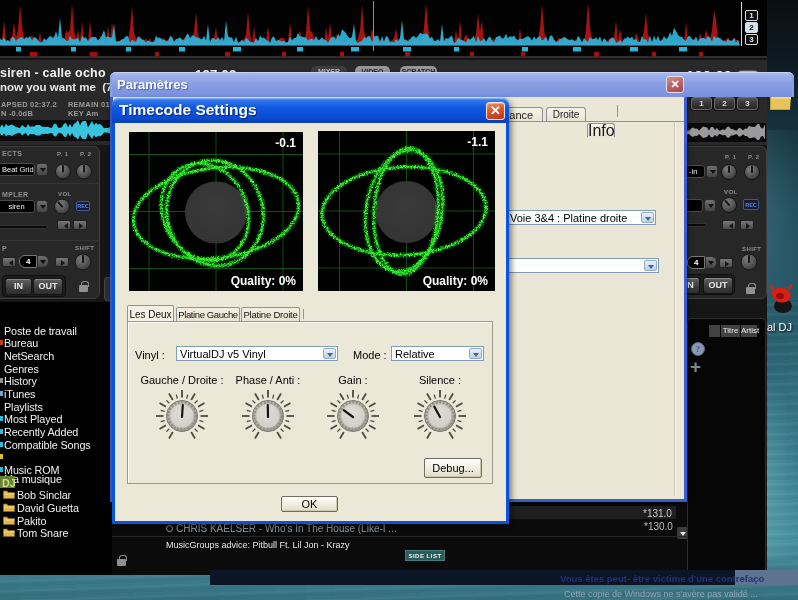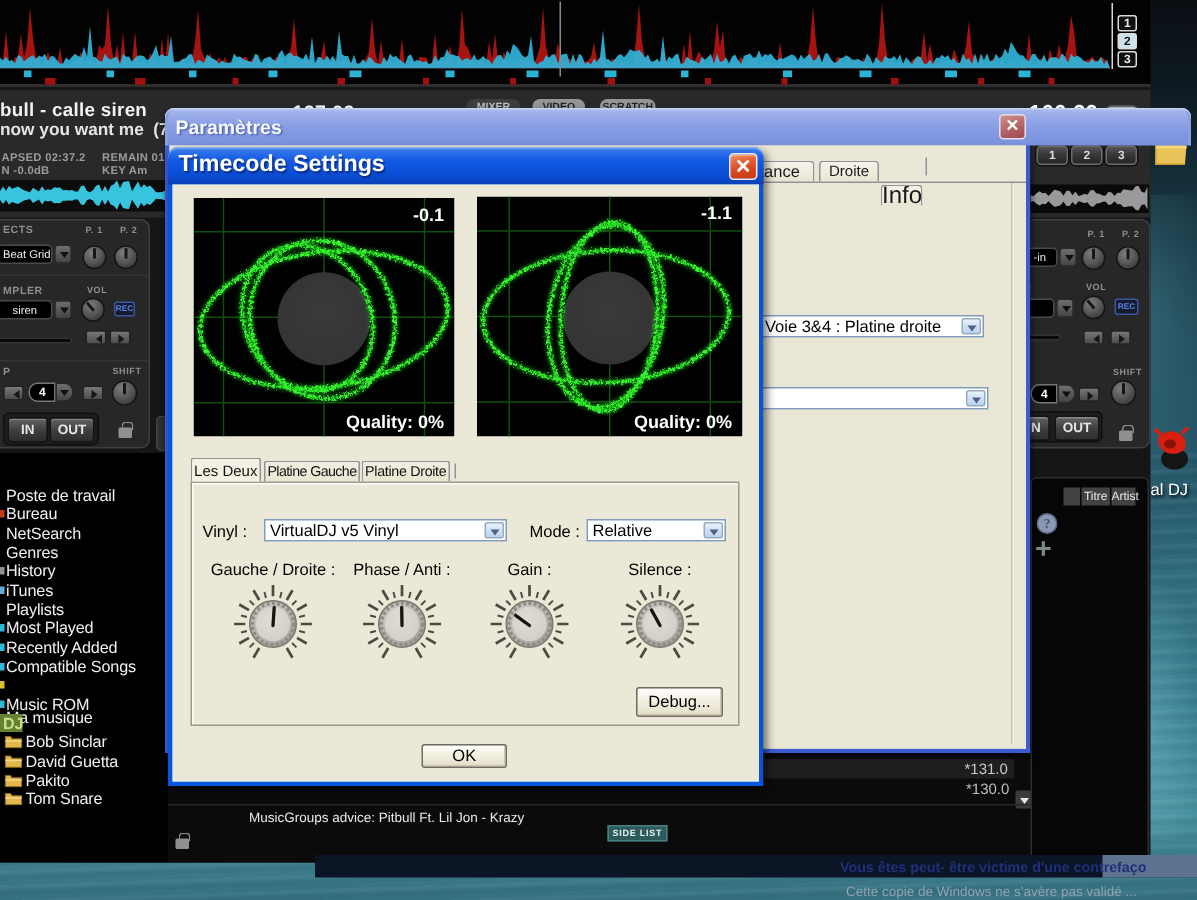--- a/index.html
+++ b/index.html
@@ -71,21 +71,21 @@
  background:linear-gradient(160deg,#cc8f8c 0%,#bd6f70 40%,#a9565c 75%,#9d4a52 100%);color:#fff;font:bold 11px/15px "Liberation Sans",sans-serif;text-align:center;}
 #wparams .content{position:absolute;left:0;top:25px;width:571px;height:402px;background:#EBE7D6;}
 .xtab{position:absolute;top:9.5px;height:14px;white-space:nowrap;overflow:hidden;background:linear-gradient(#f5f3e8,#EDEADA 70%,#E8E4D2);border:1px solid #8f9399;border-bottom:none;border-radius:3px 3px 0 0;color:#1a1a1a;font:11px/14px "Liberation Sans",sans-serif;text-align:center;}
 .tabline{position:absolute;left:0;top:23.5px;width:571px;height:1px;background:#8f9399;}
 .xdrop{position:absolute;height:15px;background:#fff;border:1px solid #7F9DB9;}
 .xdrop .txt{position:absolute;left:3px;top:1px;font:11px "Liberation Sans",sans-serif;color:#000;white-space:nowrap;}
 .xdroparr{position:absolute;top:1px;right:1px;width:13px;height:11px;background:linear-gradient(#e9f2fd,#cfe0f6 50%,#bcd2ee);border:1px solid #93aac1;border-radius:2px;}
 .xdroparr:after{content:"";position:absolute;left:3px;top:4px;border:3px solid transparent;border-top:4px solid #4d6185;}
 .groove{position:absolute;background:#c9c4ad;box-shadow:1px 0 0 #f8f6ec;}
 
-#wtime{position:absolute;left:112px;top:98px;width:397px;height:426px;border:3px solid #0855dd;border-top:none;border-radius:7px 7px 0 0;background:#7dd3fc;box-shadow:2px 3px 6px rgba(0,0,0,.55);}
+#wtime{position:absolute;left:112px;top:98px;width:397px;height:426px;border:3px solid #0855dd;border-top:none;border-radius:7px 7px 0 0;background:#737373;box-shadow:2px 3px 6px rgba(0,0,0,.55);}
 #wtime .tbar{position:absolute;left:-3px;top:0;width:397px;height:25px;border-radius:7px 7px 0 0;
  background:linear-gradient(180deg,#5a96f0 0%,#2f72ea 12%,#1059e2 38%,#0a4fd8 68%,#0a46c4 90%,#0d3fb2 100%);
  box-shadow:inset 0 1px 0 #7fb0f4;}
 #wtime .tbar .txt{position:absolute;left:7px;top:3px;color:#fff;font:bold 15.5px "Liberation Sans",sans-serif;text-shadow:1px 1px 1px rgba(10,40,120,.95);}
 #wtime .xbtn{position:absolute;left:371px;top:4px;width:19px;height:18px;border-radius:3px;border:1px solid #f0e8e2;
  background:linear-gradient(165deg,#f0926a 0%,#e55f33 35%,#d8431b 65%,#c23a12 100%);color:#fff;font:bold 13px/16px "Liberation Sans",sans-serif;text-align:center;box-shadow:inset 0 1px 1px rgba(255,255,255,.4);}
 #wtime .content{position:absolute;left:0;top:25px;width:391px;height:398px;background:#ECE8D8;}
 .tctab{position:absolute;height:14px;white-space:nowrap;overflow:hidden;background:linear-gradient(#f2efe2,#E9E5D2);border:1px solid #8f9399;border-bottom:none;border-radius:2px 2px 0 0;color:#111;font:11px/14px "Liberation Sans",sans-serif;text-align:center;}
 .tctab.active{background:#F4F1E4;height:16px;z-index:3;}
 #tabpage{position:absolute;left:12px;top:198px;width:366px;height:163px;border:1px solid #9a998a;box-shadow:inset 1px 1px 0 #fdfcf6;}
@@ -147,21 +147,21 @@
         <rect x="699" y="52" width="4" height="4.5" fill="#a01010"></rect>
 </svg>
 <div class="abs" style="left:741px;top:2px;width:1px;height:44px;background:#d8d8d8;"></div>
 <div class="abs" style="left:373px;top:1px;width:1px;height:50px;background:#8a8a8a;"></div>
 <div class="wbtn on" style="top:22px;">2</div>
 <div class="wbtn" style="top:10px;">1</div>
 <div class="wbtn" style="top:34px;">3</div>
 </div>
 
 <div id="deckinfo"></div>
-<div class="t-title">bull - calle siren</div>
+<div class="t-title">siren - calle ocho</div>
 <div class="t-next">now you want me&nbsp;&nbsp;(7</div>
 <div class="t-meta" style="left:1px;top:100px;">APSED 02:37.2</div>
 <div class="t-meta" style="left:68px;top:100px;">REMAIN 01</div>
 <div class="t-meta" style="left:1px;top:109px;">N -0.0dB</div>
 <div class="t-meta" style="left:68px;top:109px;">KEY Am</div>
 <div class="bpmbig" style="left:195px;top:67px;font-size:13px;">127.02</div>
 <div class="pill" style="left:311px;width:36px;background:#3d3d3d;color:#bdbdbd;">MIXER</div>
 <div class="pill" style="left:355px;width:35px;background:#969696;color:#242424;">VIDEO</div>
 <div class="pill" style="left:400px;width:37px;background:#969696;color:#242424;">SCRATCH</div>
 <div class="bpmbig" style="left:686px;top:68px;font-size:14.5px;">166.29</div>
@@ -318,20 +318,21 @@
     <div class="ti" style="left:17px;top:514.5px;">Pakito</div>
     <svg width="12" height="10" viewBox="0 0 12 10" style="position:absolute;left:3px;top:527.2px">
       <path d="M0.5 2 L4 2 L5 3.5 L11.5 3.5 L11.5 9.5 L0.5 9.5 Z" fill="#e0b84e" stroke="#8a6a1a" stroke-width="0.7"></path>
       <path d="M0.5 4.5 L11.5 4.5 L11.5 5.5 L0.5 5.5Z" fill="#f0d88a"></path>
     </svg>
     <div class="ti" style="left:17px;top:527.2px;">Tom Snare</div>
 <div id="songs"></div>
 <div class="srow1"></div>
 <div class="stext" style="left:643px;top:507.5px;">*131.0</div>
 <div class="stext" style="left:644px;top:520.5px;color:#bdbdbd;">*130.0</div>
+<div class="stext" style="left:166px;top:523px;color:#98a3ac;"><span style="display:inline-block;width:7px;height:7px;border:1px solid #98a3ac;border-radius:50%;margin-right:3px;"></span>CHRIS KAELSER - Who's In The House (Like-I ...</div>
 <div class="abs" style="left:677px;top:527px;width:12px;height:12px;background:#3c3c3c;border-radius:2px;"></div>
 <div class="abs" style="left:680px;top:532px;width:0;height:0;border:3px solid transparent;border-top:4px solid #e8e8e8;"></div>
 <div class="abs" style="left:112px;top:536px;width:578px;height:1px;background:#262626;"></div>
 <div class="advice">MusicGroups advice: Pitbull Ft. Lil Jon - Krazy</div>
 <div class="sidelist">SIDE LIST</div>
 <div class="lock" style="left:117px;top:559px;"></div>
 <div class="lock" style="left:696px;top:559px;"></div>
 
 <div id="plist"></div>
 <div class="phead" style="left:709px;width:11px;"></div>

